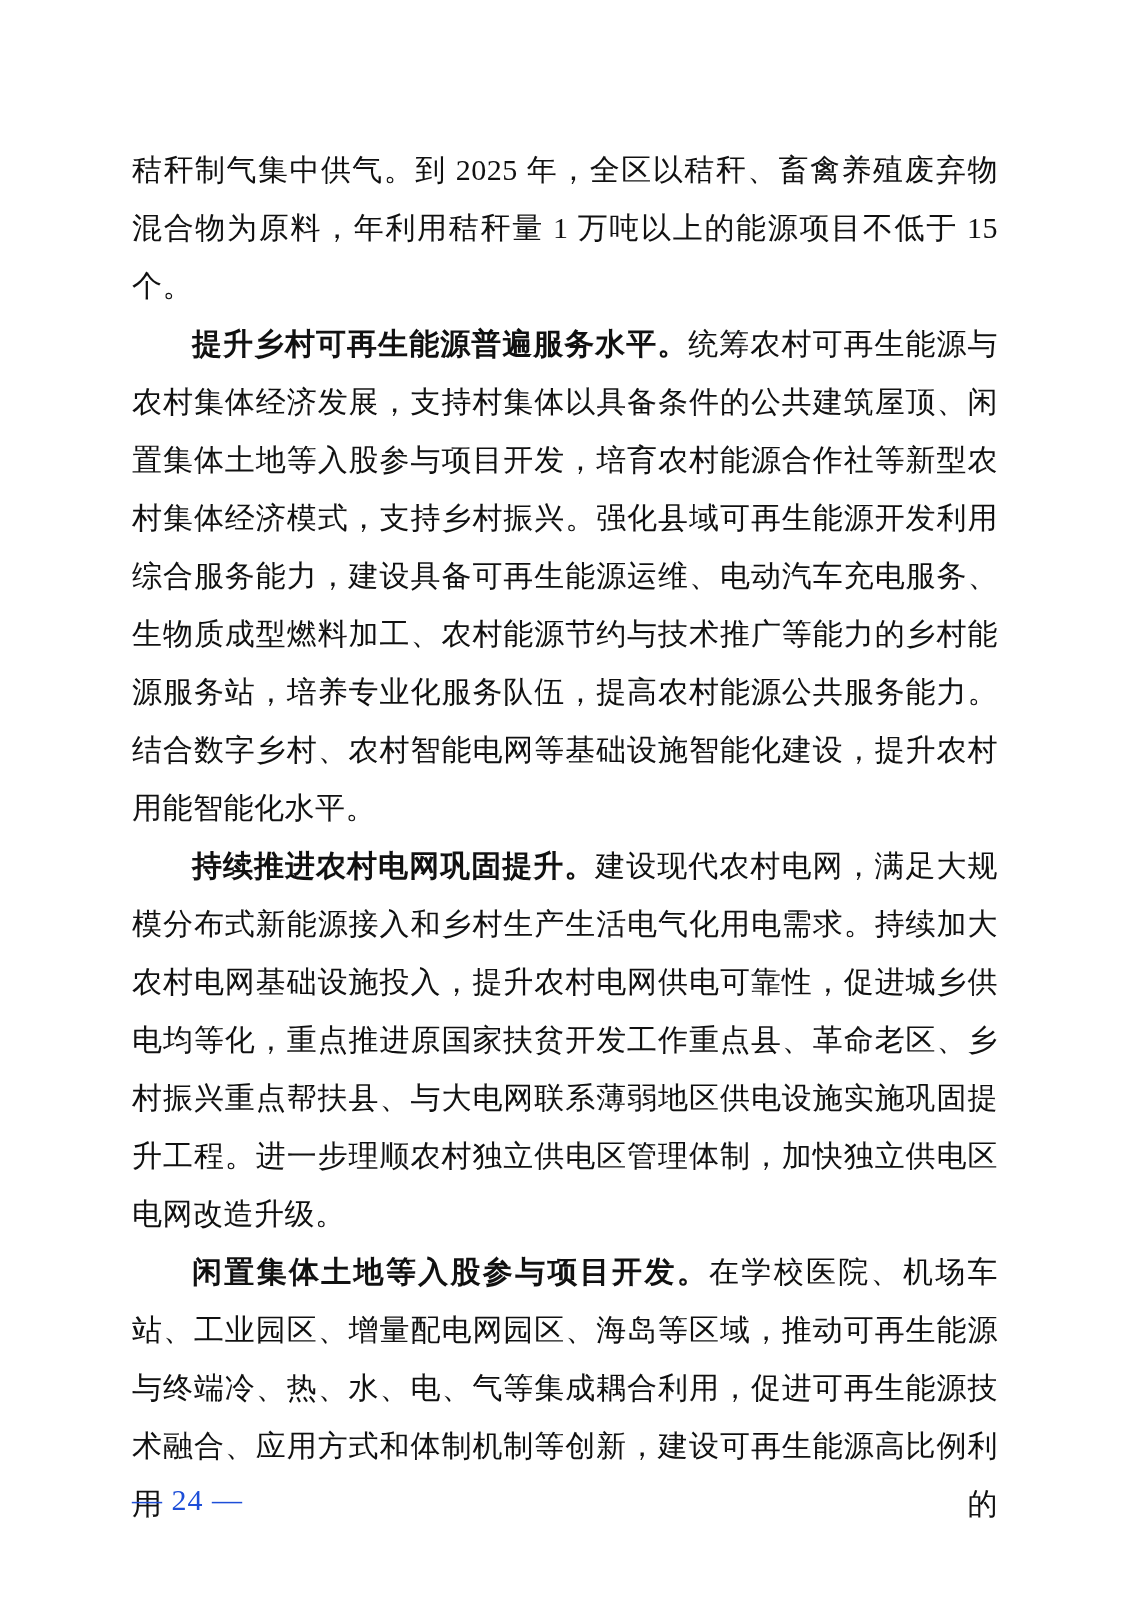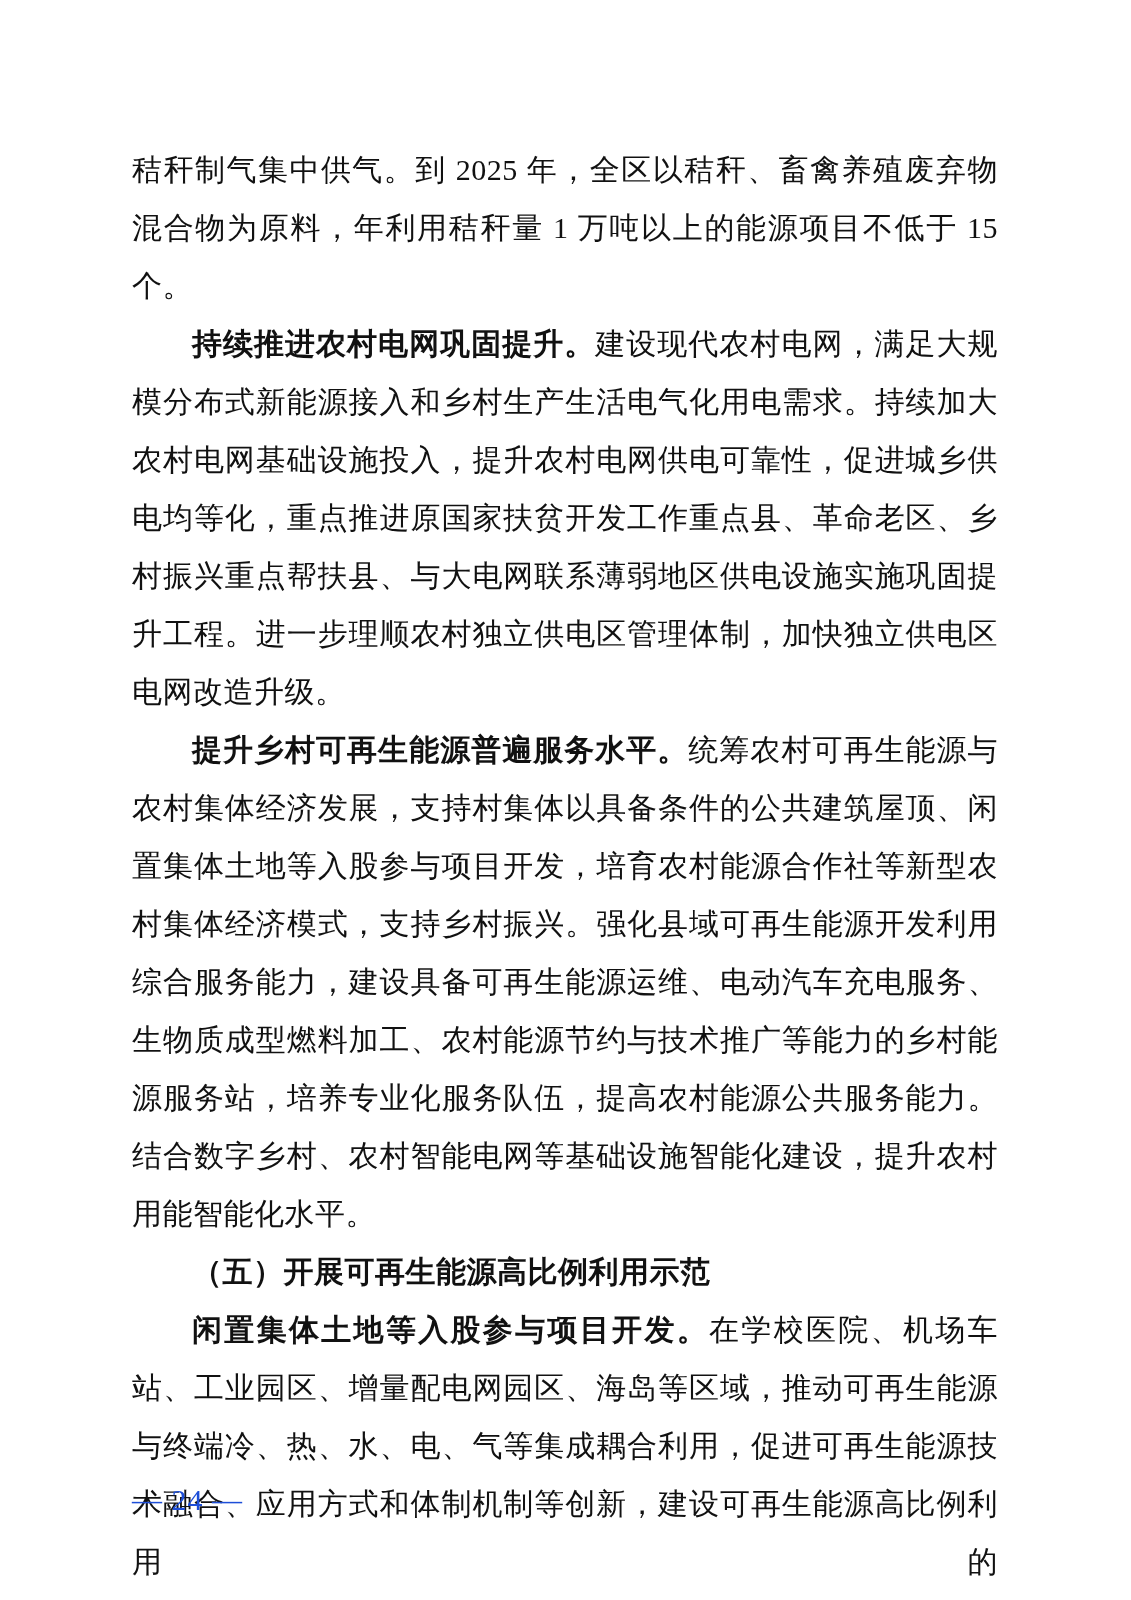--- a/index.html
+++ b/index.html
@@ -53,24 +53,23 @@
   }
 </style>
 </head>
 <body>
 
 <div class="page">
   <div class="content">
 
     <p class="para"><span>秸秆制气集中供气。到 2025 年，全区以秸秆、畜禽养殖废弃物混合物为原料，年利用秸秆量 1 万吨以上的能源项目不低于 15 个。</span></p>
 
+    <p class="para indent"><span class="bold">提升乡村可再生能源普遍服务水平。</span><span>统筹农村可再生能源与农村集体经济发展，支持村集体以具备条件的公共建筑屋顶、闲置集体土地等入股参与项目开发，培育农村能源合作社等新型农村集体经济模式，支持乡村振兴。强化县域可再生能源开发利用综合服务能力，建设具备可再生能源运维、电动汽车充电服务、生物质成型燃料加工、农村能源节约与技术推广等能力的乡村能源服务站，培养专业化服务队伍，提高农村能源公共服务能力。结合数字乡村、农村智能电网等基础设施智能化建设，提升农村用能智能化水平。</span></p>
+
     <p class="para indent"><span class="bold">持续推进农村电网巩固提升。</span><span>建设现代农村电网，满足大规模分布式新能源接入和乡村生产生活电气化用电需求。持续加大农村电网基础设施投入，提升农村电网供电可靠性，促进城乡供电均等化，重点推进原国家扶贫开发工作重点县、革命老区、乡村振兴重点帮扶县、与大电网联系薄弱地区供电设施实施巩固提升工程。进一步理顺农村独立供电区管理体制，加快独立供电区电网改造升级。</span></p>
 
-    <p class="para indent"><span class="bold">提升乡村可再生能源普遍服务水平。</span><span>统筹农村可再生能源与农村集体经济发展，支持村集体以具备条件的公共建筑屋顶、闲置集体土地等入股参与项目开发，培育农村能源合作社等新型农村集体经济模式，支持乡村振兴。强化县域可再生能源开发利用综合服务能力，建设具备可再生能源运维、电动汽车充电服务、生物质成型燃料加工、农村能源节约与技术推广等能力的乡村能源服务站，培养专业化服务队伍，提高农村能源公共服务能力。结合数字乡村、农村智能电网等基础设施智能化建设，提升农村用能智能化水平。</span></p>
-
-    <p class="para indent"><span class="bold">（五）开展可再生能源高比例利用示范</span></p>
 
     <p class="para indent cont"><span class="bold">闲置集体土地等入股参与项目开发。</span><span>在学校医院、机场车站、工业园区、增量配电网园区、海岛等区域，推动可再生能源与终端冷、热、水、电、气等集成耦合利用，促进可再生能源技术融合、应用方式和体制机制等创新，建设可再生能源高比例利用的</span></p>
 
   </div>
 
   <div class="footer"><span>— 24 —</span></div>
 </div>
 
 </body></html>

